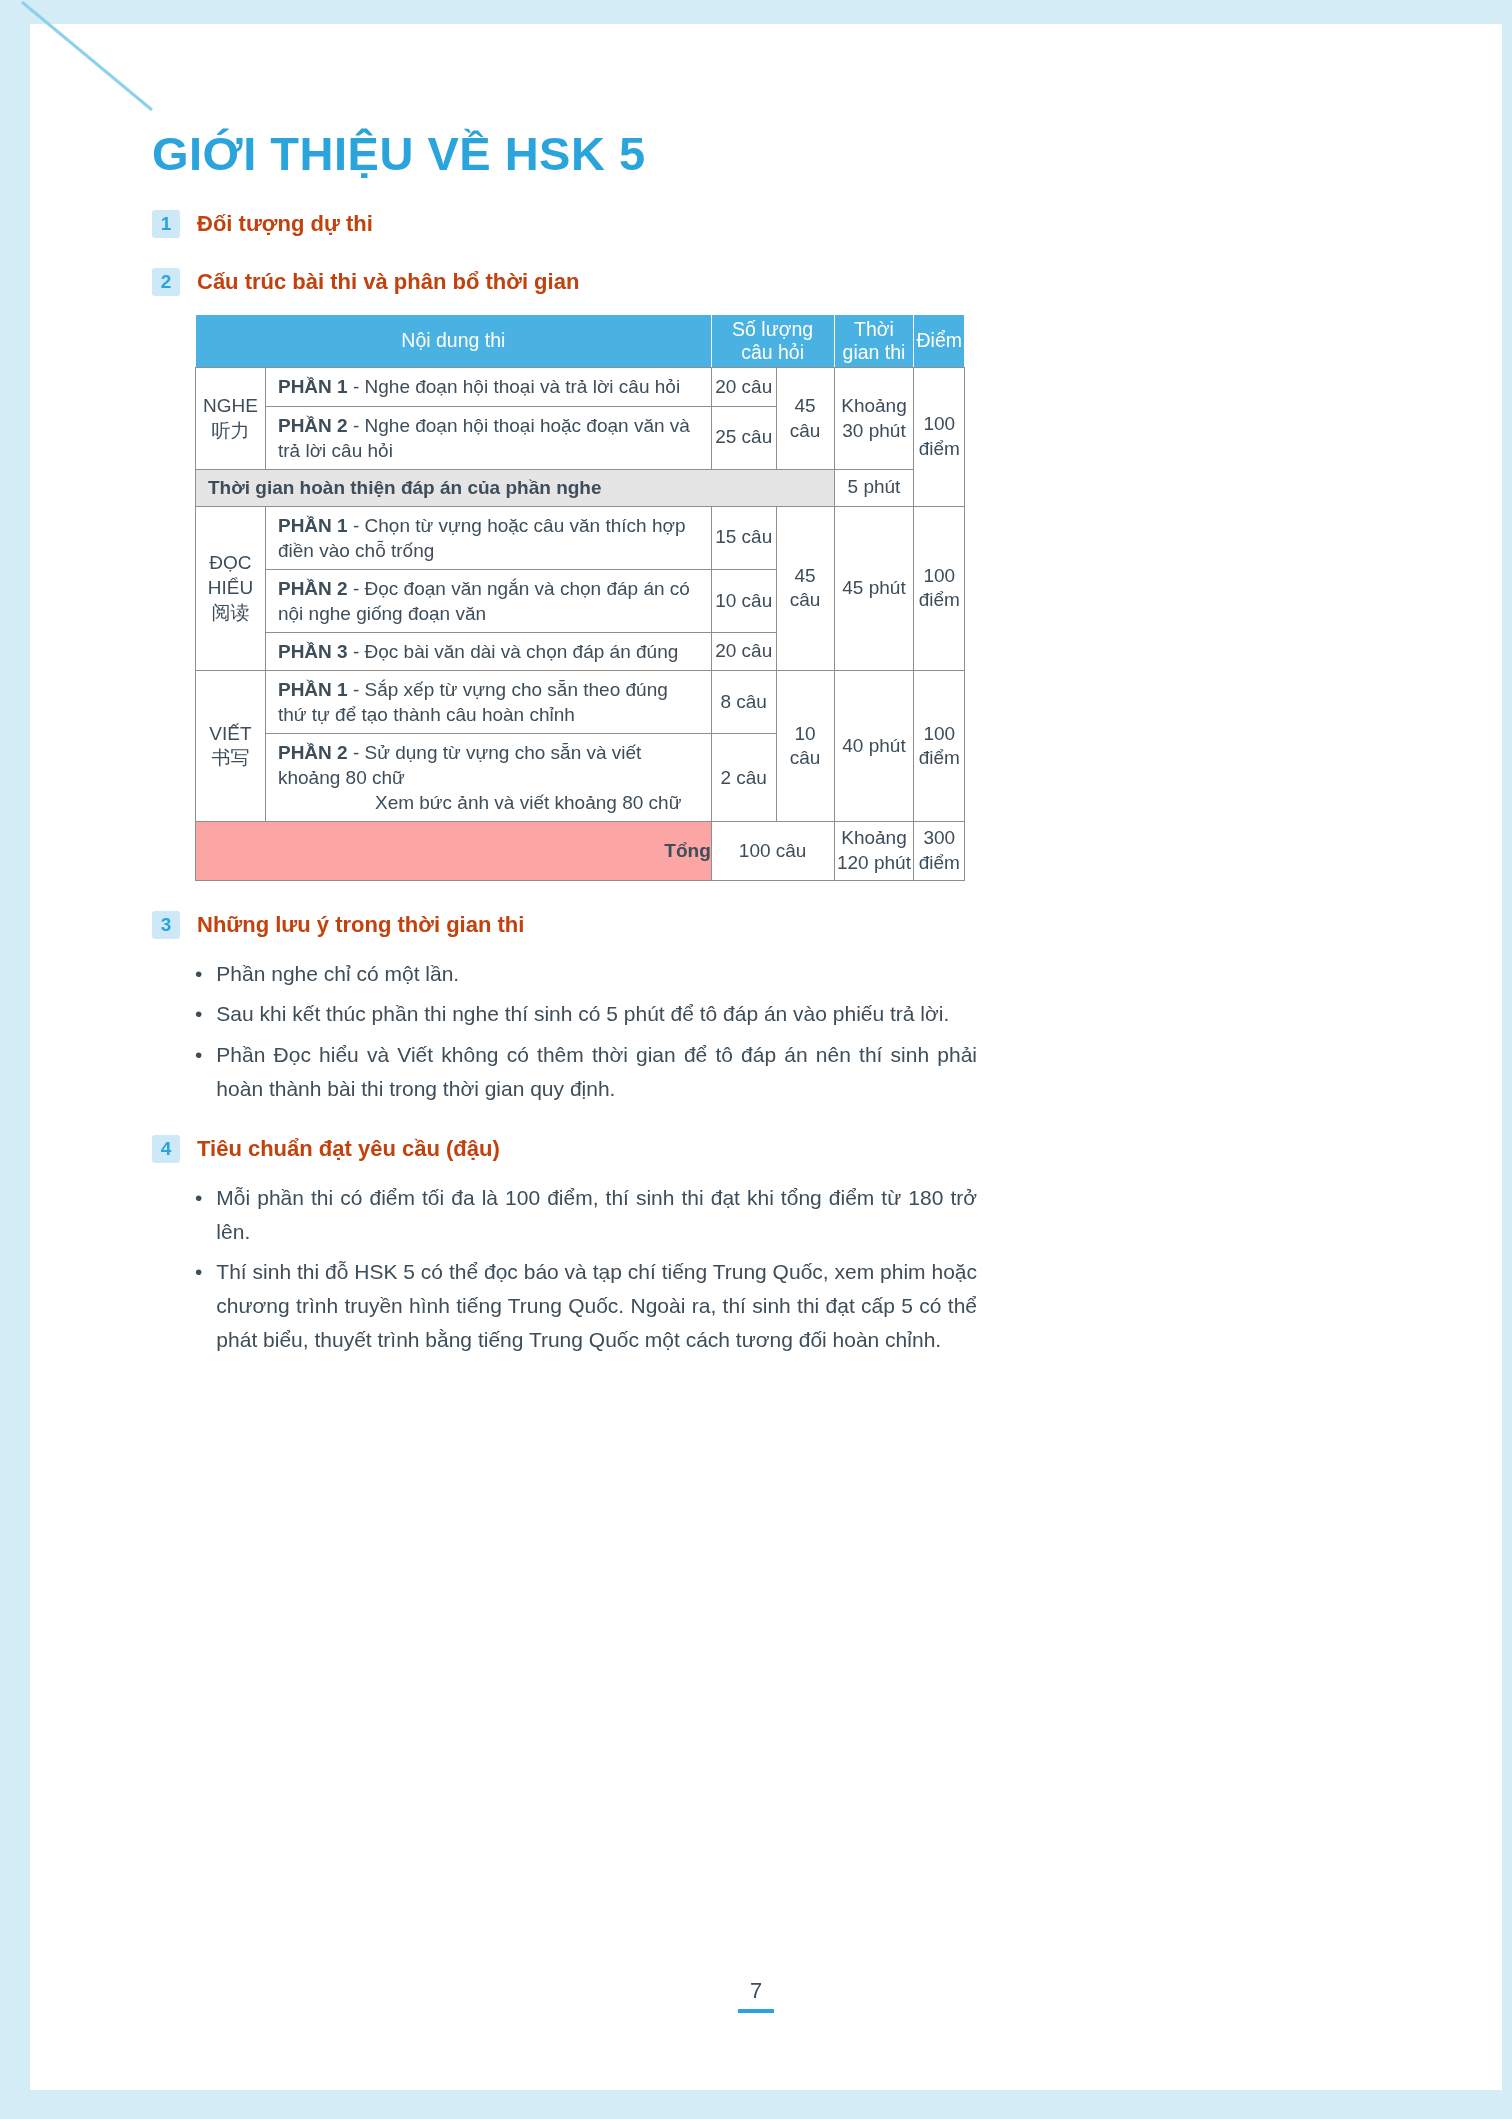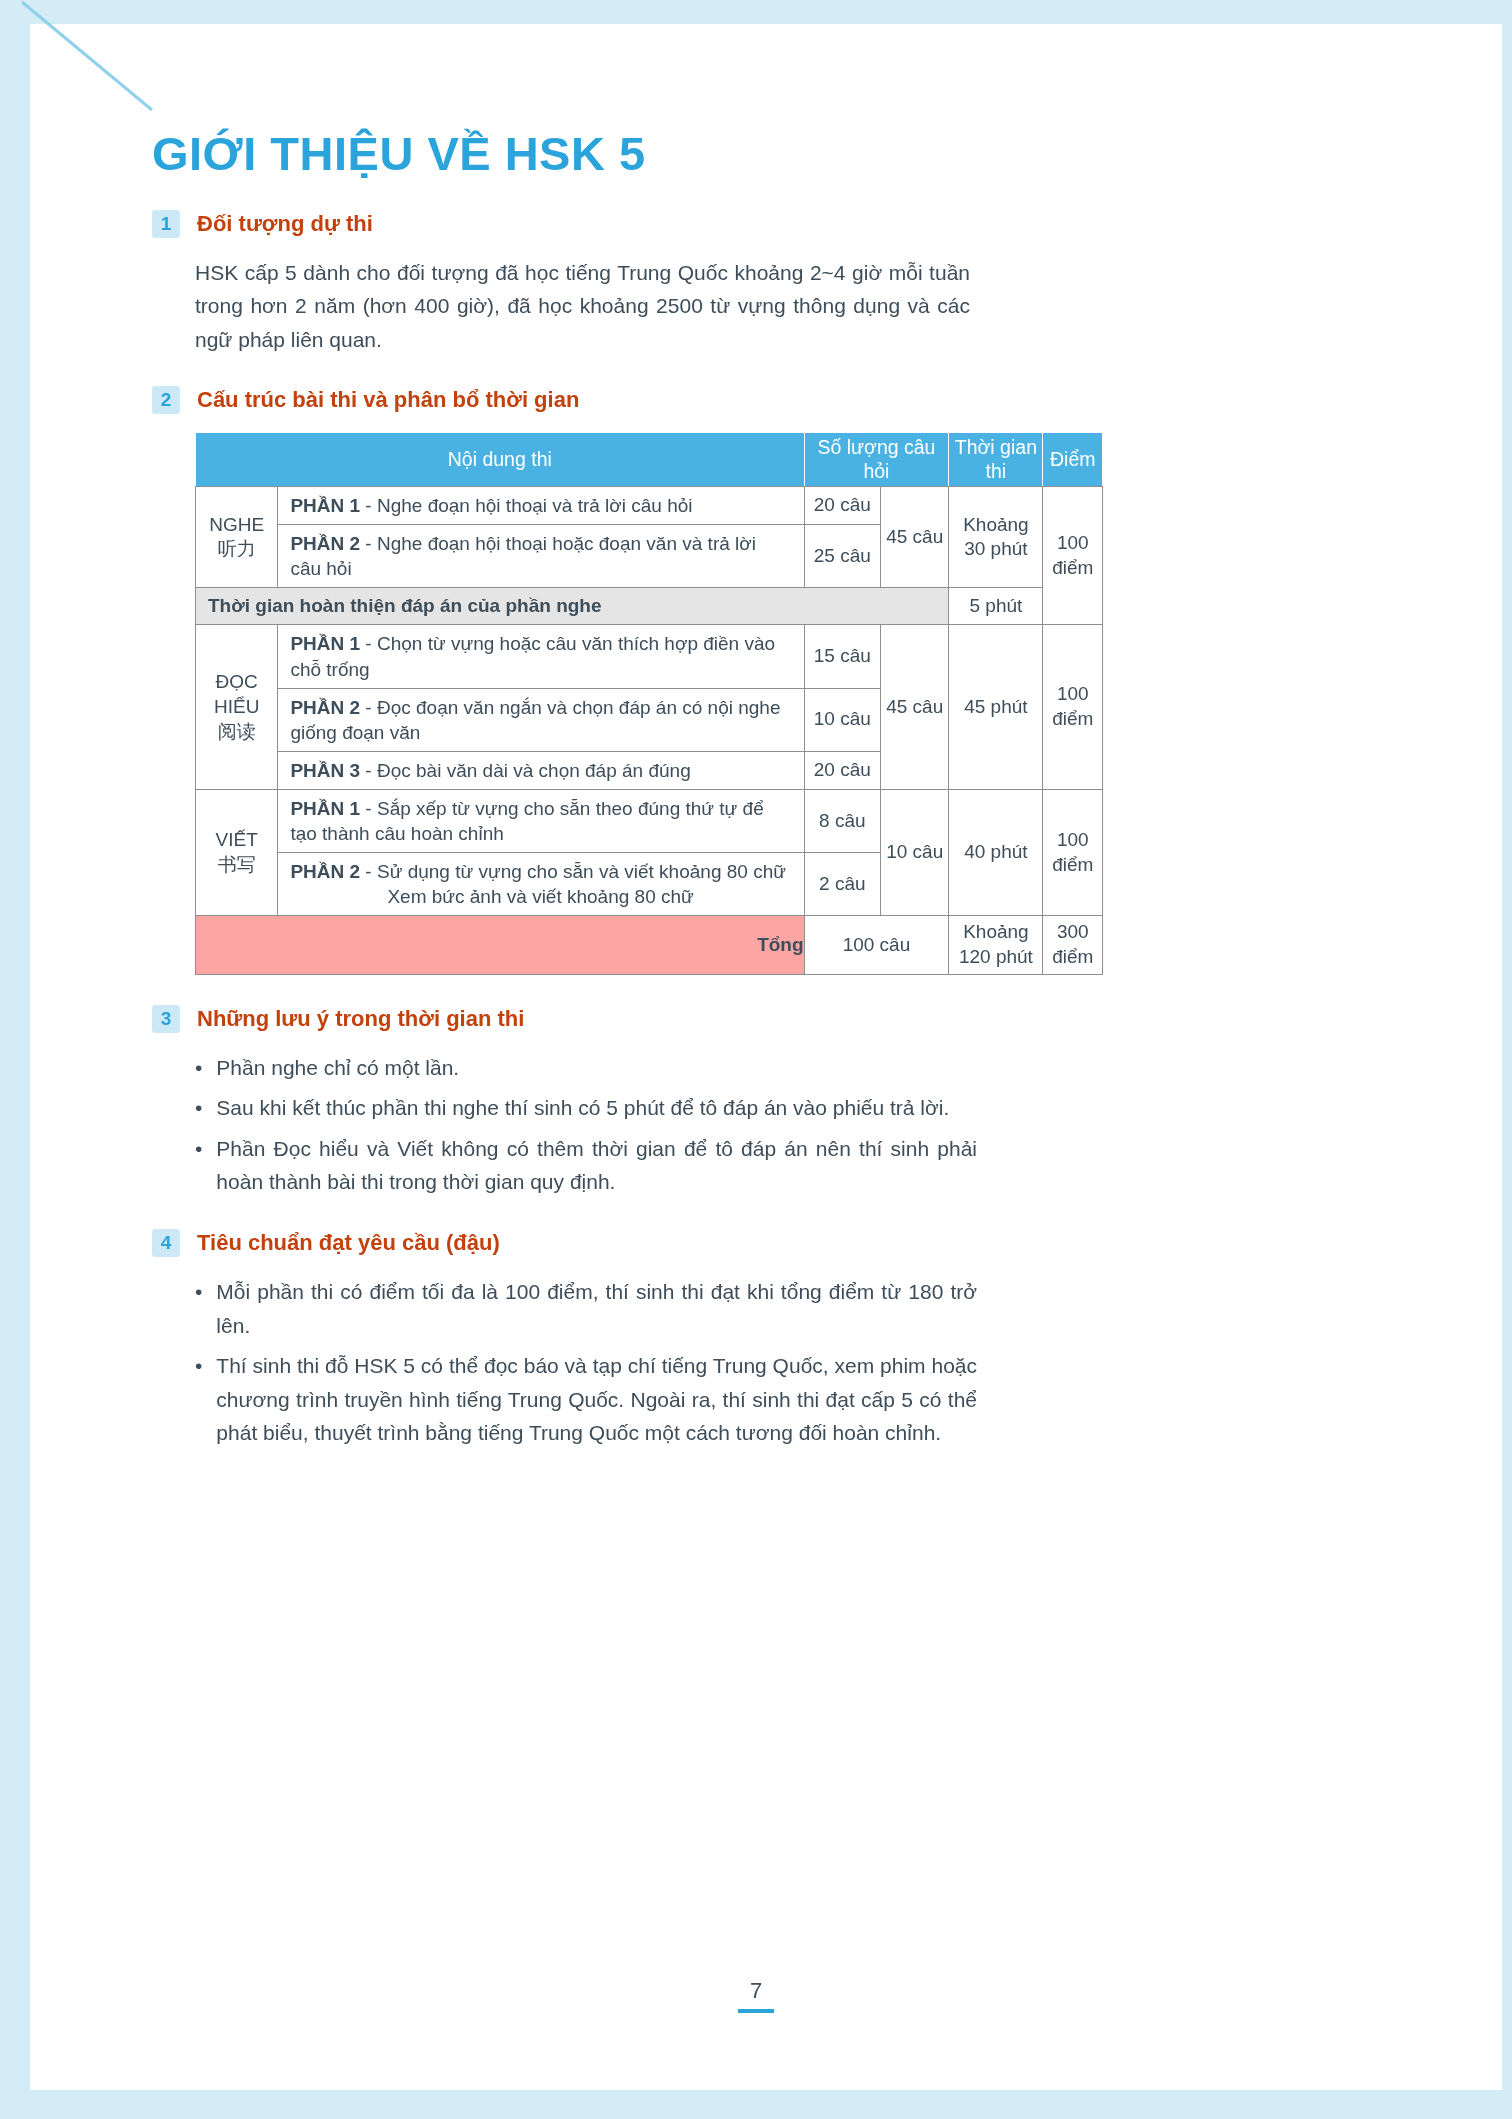--- a/index.html
+++ b/index.html
@@ -51,21 +51,21 @@
     margin: 0 0 12px 165px;
     width: 775px;
     font-size: 21px;
     line-height: 1.6;
     text-align: justify;
   }
 
   .exam-table {
     border-collapse: collapse;
     margin: 16px 0 14px 165px;
-    width: 908px;
+    width: 770px;
     font-size: 19px;
     color: #3d4d59;
   }
   .exam-table th {
     background: #4ab2e2;
     color: #ffffff;
     font-weight: normal;
     font-size: 19.5px;
     line-height: 1.2;
     height: 48px;
@@ -139,21 +139,20 @@
 </svg>
 
 <div class="page">
 
   <h1 class="title">GIỚI THIỆU VỀ HSK 5</h1>
 
   <div class="sec-head">
     <span class="num">1</span>
     <span class="sec-title">Đối tượng dự thi</span>
   </div>
-  <p class="para">HSK cấp 5 dành cho đối tượng đã học tiếng Trung Quốc khoảng 2~4 giờ mỗi tuần trong hơn 2 năm (hơn 400 giờ), đã học khoảng 2500 từ vựng thông dụng và các ngữ pháp liên quan.</p>
 
   <div class="sec-head">
     <span class="num">2</span>
     <span class="sec-title">Cấu trúc bài thi và phân bổ thời gian</span>
   </div>
 
   <table class="exam-table">
     <colgroup>
       <col style="width:70px">
         <col style="width:447px">

